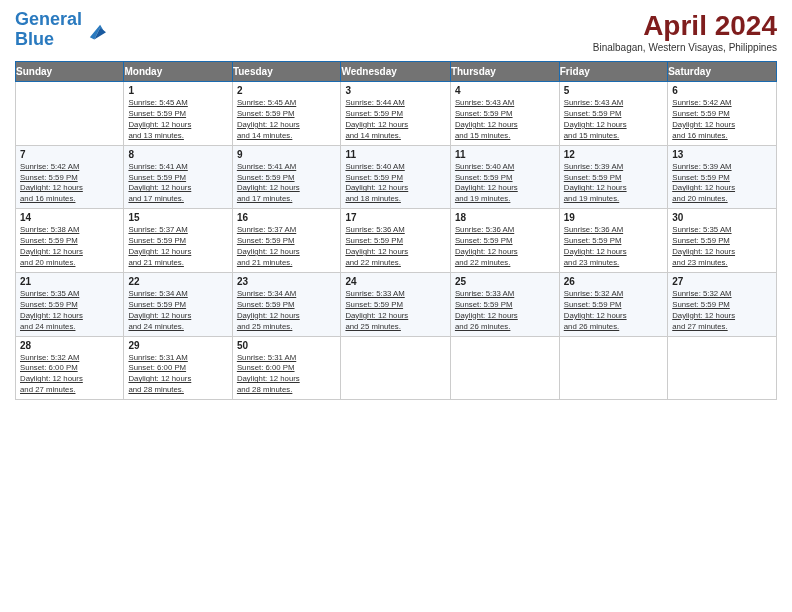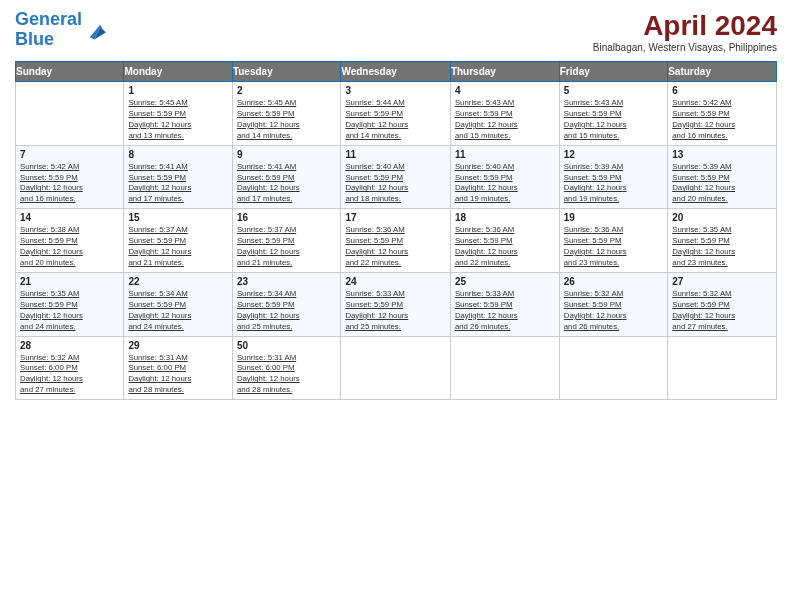--- a/index.html
+++ b/index.html
@@ -265,21 +265,21 @@
 and 22 minutes.</div>
           </td>
           <td>
             <span class="day-num">19</span>
             <div class="day-info" style="white-space: pre-line;">Sunrise: 5:36 AM
 Sunset: 5:59 PM
 Daylight: 12 hours
 and 23 minutes.</div>
           </td>
           <td>
-            <span class="day-num">20</span>
+            <span class="day-num">30</span>
             <div class="day-info" style="white-space: pre-line;">Sunrise: 5:35 AM
 Sunset: 5:59 PM
 Daylight: 12 hours
 and 23 minutes.</div>
           </td>
         </tr>
         <tr>
           <td>
             <span class="day-num">21</span>
             <div class="day-info" style="white-space: pre-line;">Sunrise: 5:35 AM

